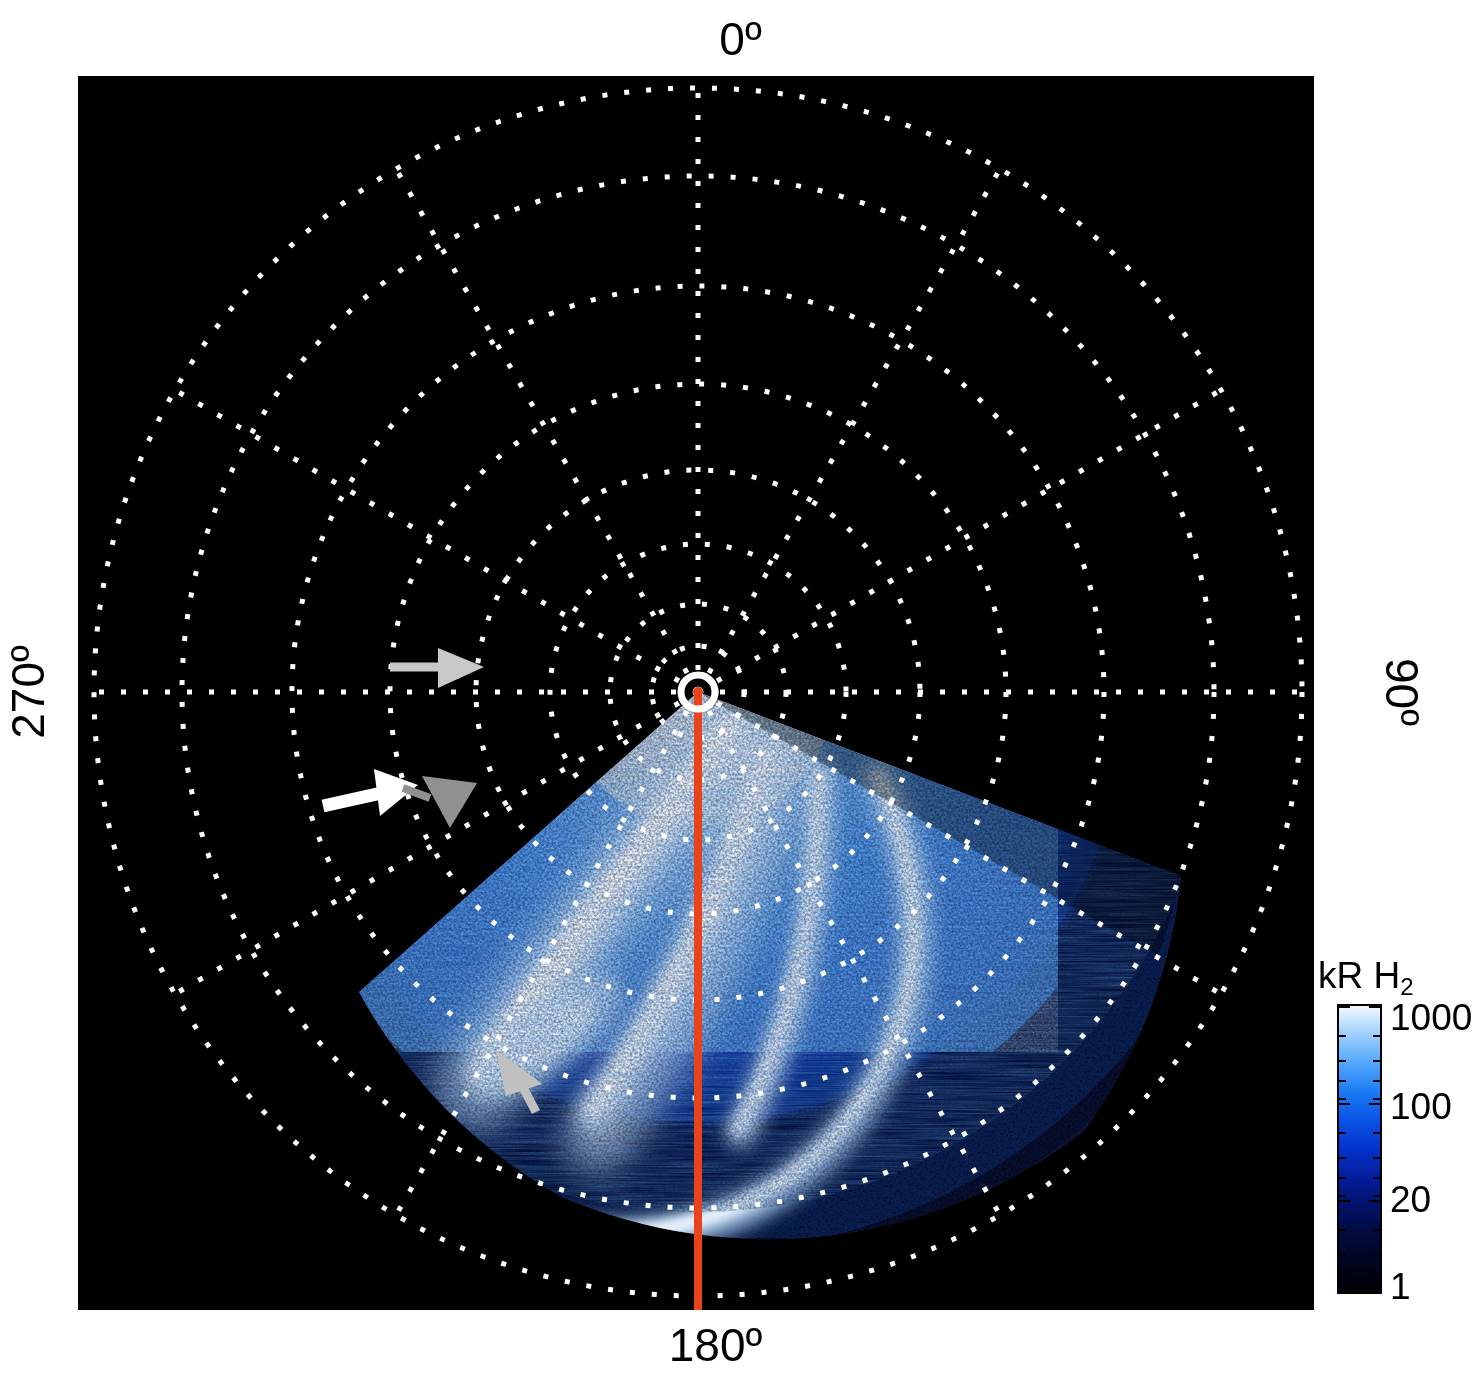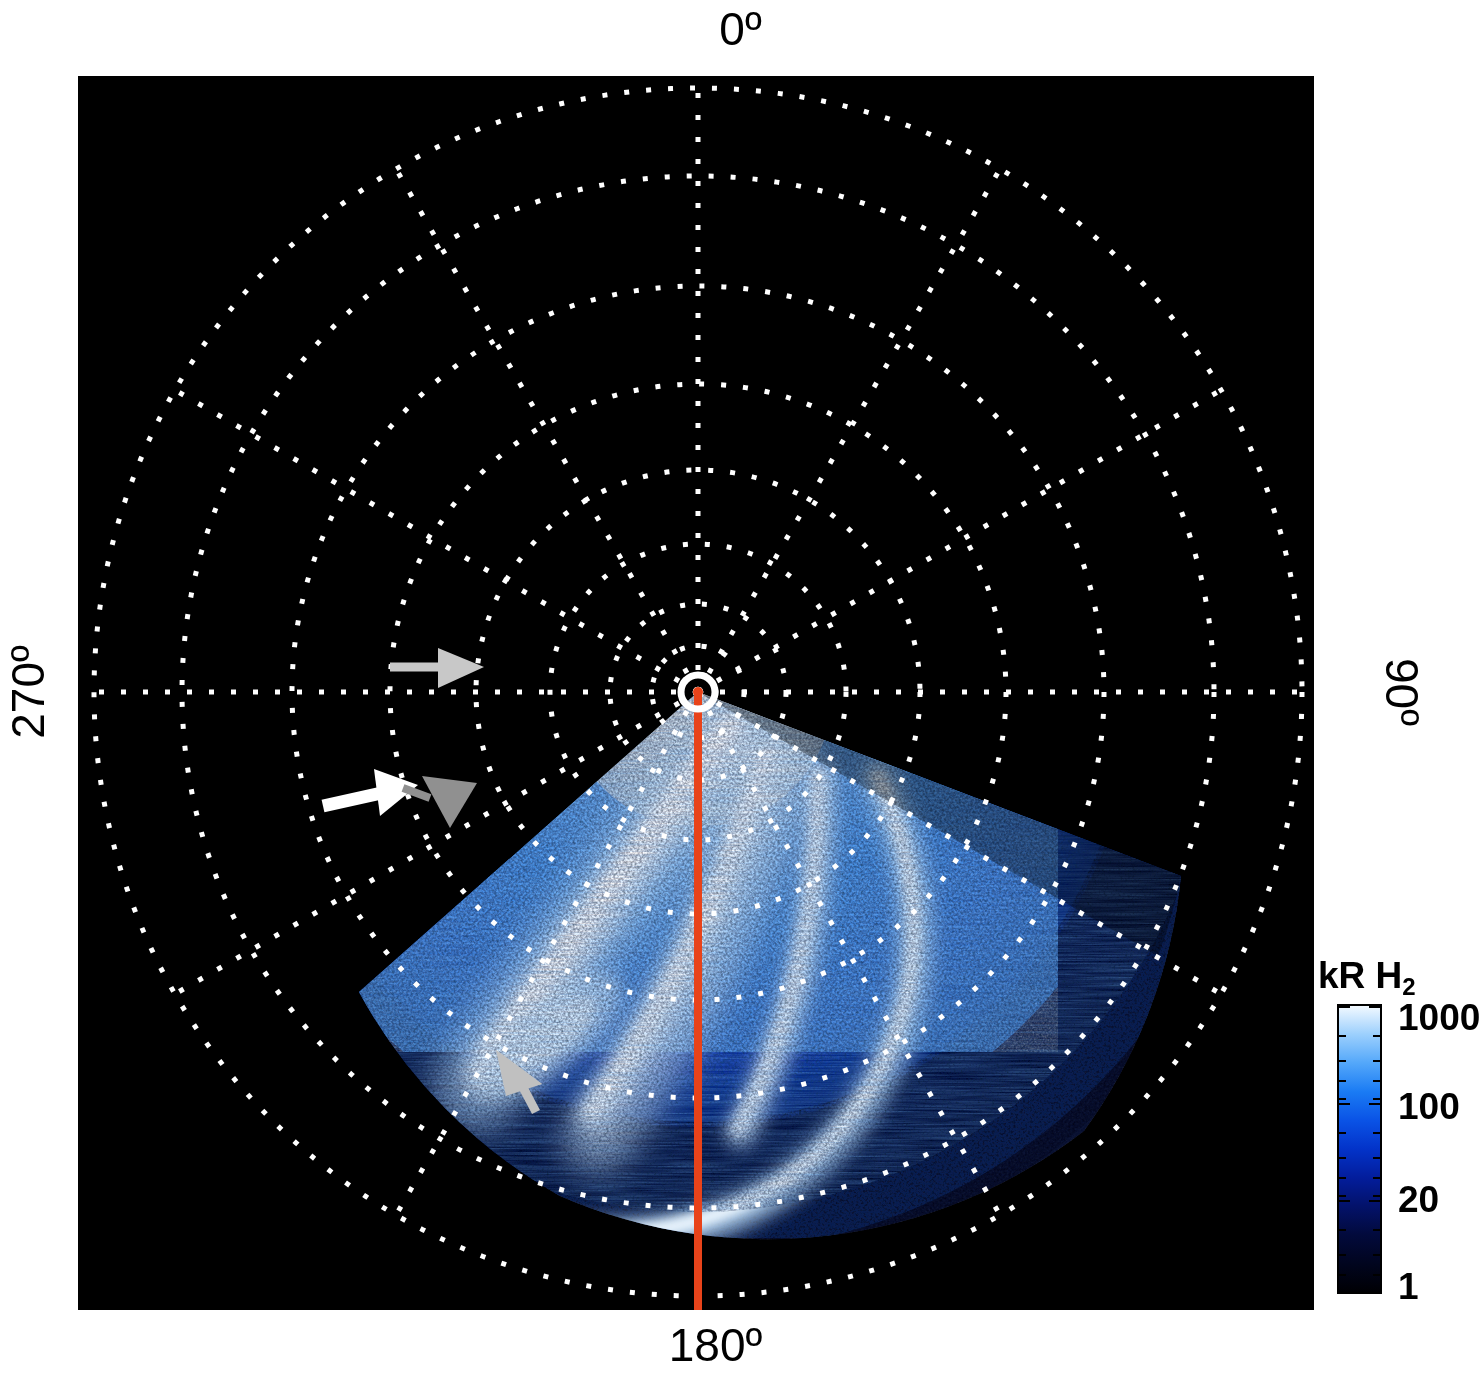--- a/index.html
+++ b/index.html
@@ -7,50 +7,50 @@
        font-family:"Liberation Sans",sans-serif;color:#000;overflow:hidden;}
 
   
   #plot-area{position:absolute;left:78px;top:76px;width:1236px;height:1234px;
              background:#000;overflow:hidden;}
   #plot-svg{position:absolute;left:0;top:0;width:1236px;height:1234px;}
 
   
   .axis-label{position:absolute;font-size:46px;letter-spacing:0px;
               color:#000;white-space:nowrap;}
-  #label-0   {left:0;top:2px;width:1481px;text-align:center;}
+  #label-0   {left:0;top:12px;width:1481px;text-align:center;}
   #label-180 {left:0;top:1318px;width:1431px;text-align:center;}
   #label-270 {left:-52px;top:692px;transform:translateY(-50%) rotate(-90deg);
               transform-origin:center center;width:160px;text-align:center;}
   #label-90  {left:1322px;top:692px;transform:translateY(-50%) rotate(90deg);
               transform-origin:center center;width:160px;text-align:center;}
 
   
-  #colorbar-group{position:absolute;left:1318px;top:955px;width:163px;height:370px;font-weight:bold;}
+  #colorbar-group{position:absolute;left:1318px;top:955px;width:163px;height:370px;}
   #colorbar-title{position:absolute;left:0;top:0px;font-size:37px;white-space:nowrap;}
   #colorbar-title sub{font-size:24px;vertical-align:baseline;position:relative;top:7px;}
   #colorbar-box{position:absolute;left:19px;top:49px;width:45px;height:290px;
                 border:2px solid #000;box-sizing:border-box;
                 background:linear-gradient(to top,
                    #000004 0%,
                    #01051f 10%,
                    #020a3c 20%,
                    #03126a 30%,
                    #031d9c 40%,
                    #0333c9 50%,
                    #0a53e6 60%,
                    #1a7bf4 70%,
                    #53a7fa 80%,
                    #9bcffd 90%,
                    #f2f9ff 100%);}
   .cbtick{position:absolute;background:#000;height:2px;}
   .cbtick.left{left:0;width:7px;}
   .cbtick.right{right:0;width:7px;}
   .cbtick.long{width:11px;}
-  .cblabel{position:absolute;left:80px;font-size:37px;white-space:nowrap;
+  .cblabel{position:absolute;left:72px;font-size:37px;white-space:nowrap;
            transform:translateY(-50%);}
 
   
 </style>
 </head>
 <body>
 
 <div id="plot-area">
   <svg id="plot-svg" viewBox="0 0 1236 1234">
     <defs>

